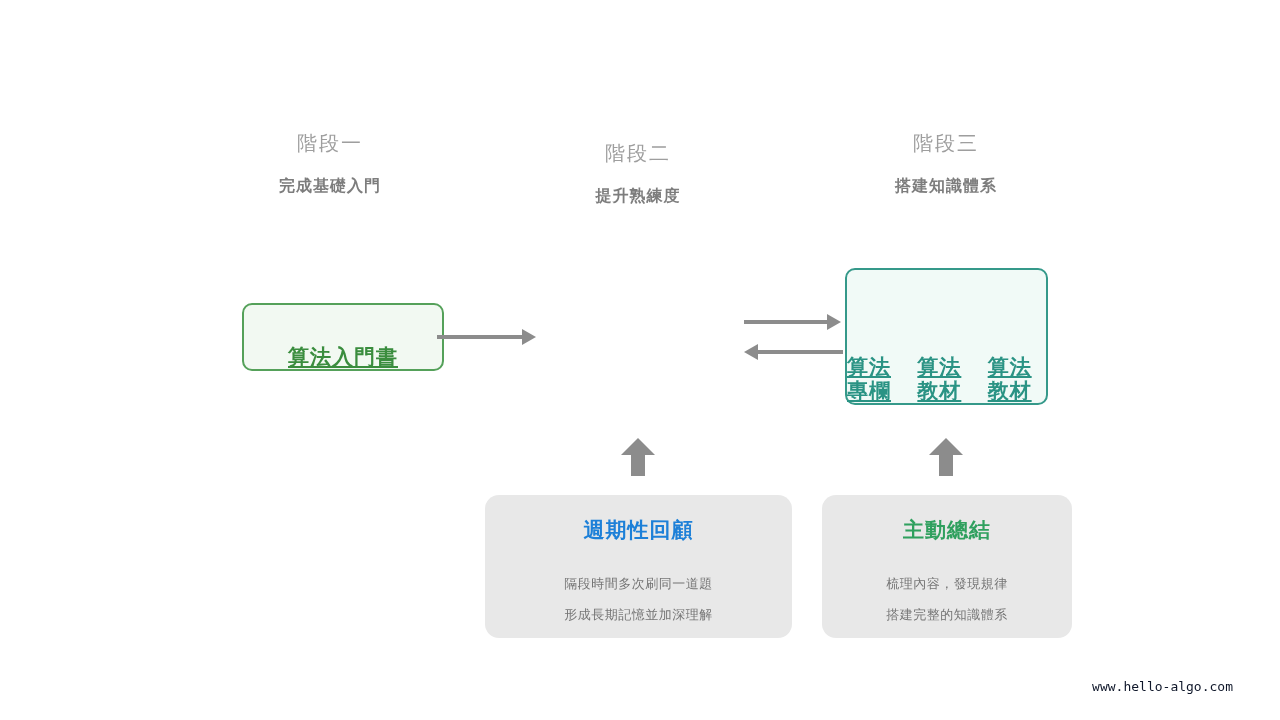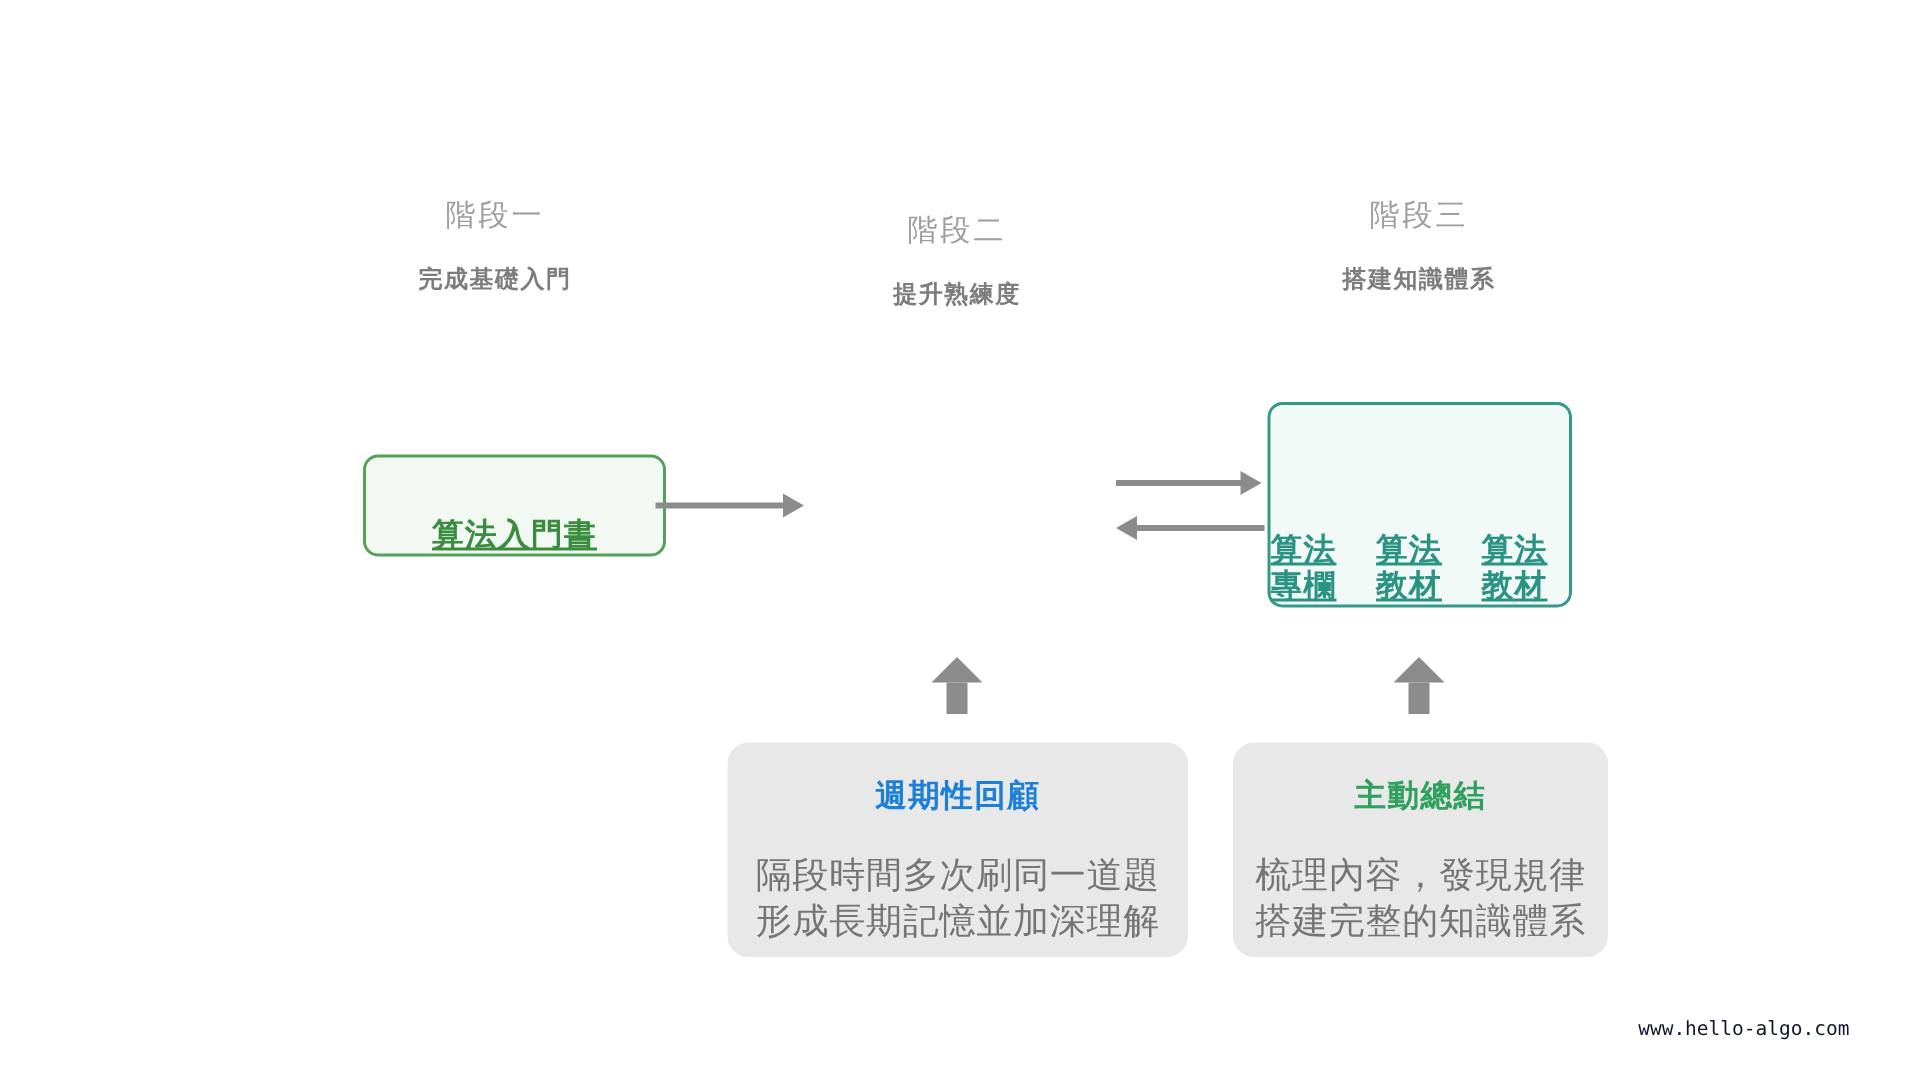--- a/index.html
+++ b/index.html
@@ -55,21 +55,21 @@
   .up-arrow-head { position: absolute; width: 0; height: 0;
     border-left: 17px solid transparent; border-right: 17px solid transparent;
     border-bottom: 17px solid #8c8c8c; }
   .up-arrow-body { position: absolute; width: 14px; height: 21px; background: #8c8c8c; }
 
   
   .note { position: absolute; background: #e8e8e8; border-radius: 14px; text-align: center; }
   .note-title { font-size: 21px; font-weight: bold; margin-top: 21px; letter-spacing: 1px; }
   .note-title-blue { color: #1d80d8; }
   .note-title-green { color: #2fa05e; }
-  .note-body { font-size: 24px; color: #757575; margin-top: 24px; line-height: 31px; letter-spacing: 0.5px; }
+  .note-body { font-size: 13px; color: #757575; margin-top: 24px; line-height: 31px; letter-spacing: 0.5px; }
 
   .watermark {
     position: absolute;
     right: 47px;
     top: 679px;
     font-family: "DejaVu Sans Mono", monospace;
     font-size: 13px;
     color: #0f172a;
   }
 </style>

